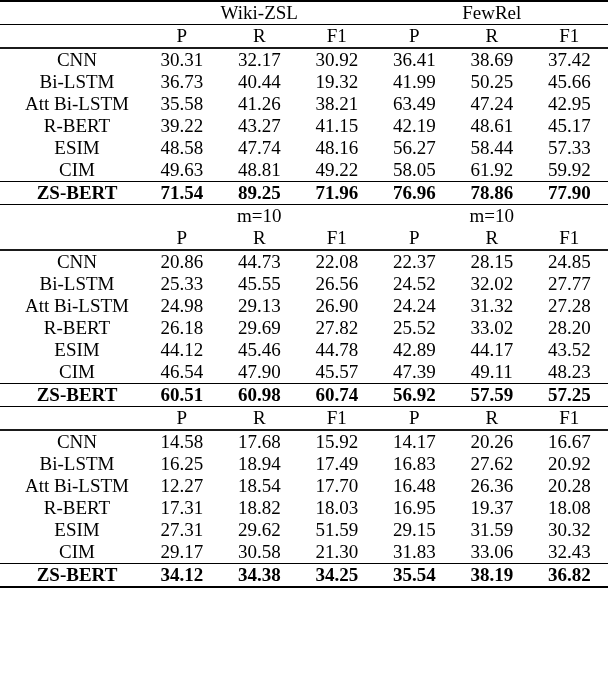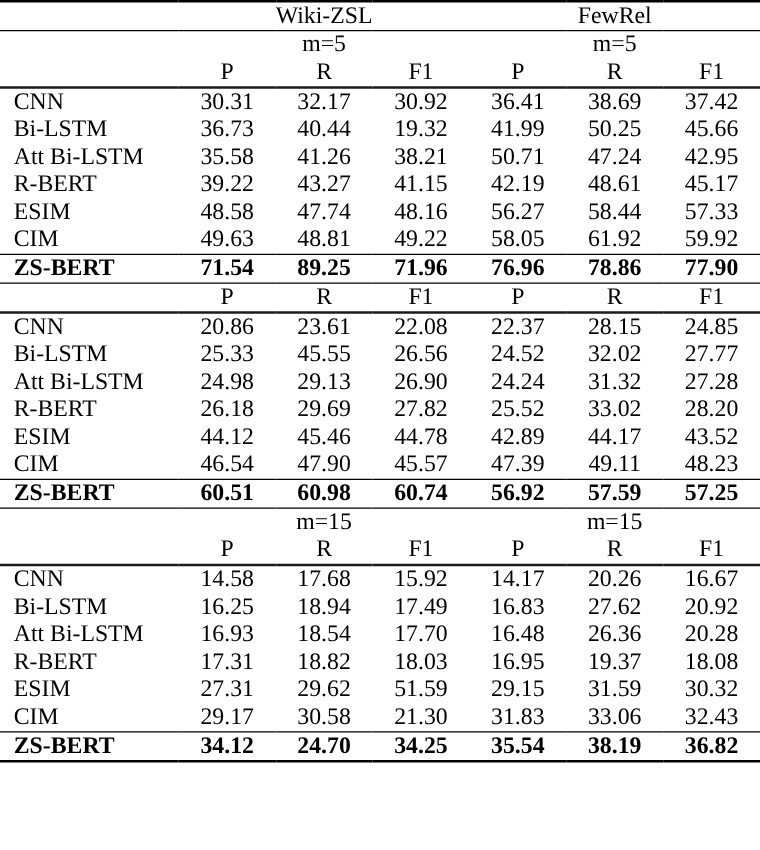--- a/index.html
+++ b/index.html
@@ -27,21 +27,21 @@
   td {
     font-size: 19px;
     line-height: 22px;
     padding: 0;
     text-align: center;
     vertical-align: middle;
     white-space: nowrap;
     overflow: hidden;
   }
   td.method-cell {
-    text-align: left;
+    text-align: center;
     padding-left: 11px;
   }
   tr.dataset-row  { border-bottom: 1.5px solid #000000; }
   tr.metric-row   { border-bottom: 2.5px solid #1b1b1b; }
   tr.best-row {
     border-top: 1.5px solid #000000;
     border-bottom: 1.5px solid #000000;
     font-weight: bold;
     margin-top: 40px;
   }
@@ -60,25 +60,20 @@
       <col class="c-num">
   </colgroup>
   <thead>
     <tr class="dataset-row">
       <td></td>
       <td colspan="3">Wiki-ZSL</td>
       <td colspan="3">FewRel</td>
     </tr>
   </thead>
   <tbody id="table-body">
-      <tr class="m-row">
-        <td></td>
-        <td colspan="3">m=5</td>
-        <td colspan="3">m=5</td>
-      </tr>
       <tr class="metric-row">
         <td></td>
         <td>P</td>
         <td>R</td>
         <td>F1</td>
         <td>P</td>
         <td>R</td>
         <td>F1</td>
       </tr>
       <tr class="data-row">
@@ -97,21 +92,21 @@
         <td>19.32</td>
         <td>41.99</td>
         <td>50.25</td>
         <td>45.66</td>
       </tr>
       <tr class="data-row">
         <td class="method-cell">Att Bi-LSTM</td>
         <td>35.58</td>
         <td>41.26</td>
         <td>38.21</td>
-        <td>50.71</td>
+        <td>63.49</td>
         <td>47.24</td>
         <td>42.95</td>
       </tr>
       <tr class="data-row">
         <td class="method-cell">R-BERT</td>
         <td>39.22</td>
         <td>43.27</td>
         <td>41.15</td>
         <td>42.19</td>
         <td>48.61</td>
@@ -137,33 +132,38 @@
       </tr>
       <tr class="data-row best-row">
         <td class="method-cell">ZS-BERT</td>
         <td>71.54</td>
         <td>89.25</td>
         <td>71.96</td>
         <td>76.96</td>
         <td>78.86</td>
         <td>77.90</td>
       </tr>
+      <tr class="m-row">
+        <td></td>
+        <td colspan="3">m=10</td>
+        <td colspan="3">m=10</td>
+      </tr>
       <tr class="metric-row">
         <td></td>
         <td>P</td>
         <td>R</td>
         <td>F1</td>
         <td>P</td>
         <td>R</td>
         <td>F1</td>
       </tr>
       <tr class="data-row">
         <td class="method-cell">CNN</td>
         <td>20.86</td>
-        <td>23.61</td>
+        <td>44.73</td>
         <td>22.08</td>
         <td>22.37</td>
         <td>28.15</td>
         <td>24.85</td>
       </tr>
       <tr class="data-row">
         <td class="method-cell">Bi-LSTM</td>
         <td>25.33</td>
         <td>45.55</td>
         <td>26.56</td>
@@ -209,25 +209,20 @@
       </tr>
       <tr class="data-row best-row">
         <td class="method-cell">ZS-BERT</td>
         <td>60.51</td>
         <td>60.98</td>
         <td>60.74</td>
         <td>56.92</td>
         <td>57.59</td>
         <td>57.25</td>
       </tr>
-      <tr class="m-row">
-        <td></td>
-        <td colspan="3">m=15</td>
-        <td colspan="3">m=15</td>
-      </tr>
       <tr class="metric-row">
         <td></td>
         <td>P</td>
         <td>R</td>
         <td>F1</td>
         <td>P</td>
         <td>R</td>
         <td>F1</td>
       </tr>
       <tr class="data-row">
@@ -243,21 +238,21 @@
         <td class="method-cell">Bi-LSTM</td>
         <td>16.25</td>
         <td>18.94</td>
         <td>17.49</td>
         <td>16.83</td>
         <td>27.62</td>
         <td>20.92</td>
       </tr>
       <tr class="data-row">
         <td class="method-cell">Att Bi-LSTM</td>
-        <td>16.93</td>
+        <td>12.27</td>
         <td>18.54</td>
         <td>17.70</td>
         <td>16.48</td>
         <td>26.36</td>
         <td>20.28</td>
       </tr>
       <tr class="data-row">
         <td class="method-cell">R-BERT</td>
         <td>17.31</td>
         <td>18.82</td>
@@ -280,20 +275,20 @@
         <td>29.17</td>
         <td>30.58</td>
         <td>21.30</td>
         <td>31.83</td>
         <td>33.06</td>
         <td>32.43</td>
       </tr>
       <tr class="data-row best-row">
         <td class="method-cell">ZS-BERT</td>
         <td>34.12</td>
-        <td>24.70</td>
+        <td>34.38</td>
         <td>34.25</td>
         <td>35.54</td>
         <td>38.19</td>
         <td>36.82</td>
       </tr>
     </tbody>
 </table>
 
 </body></html>

